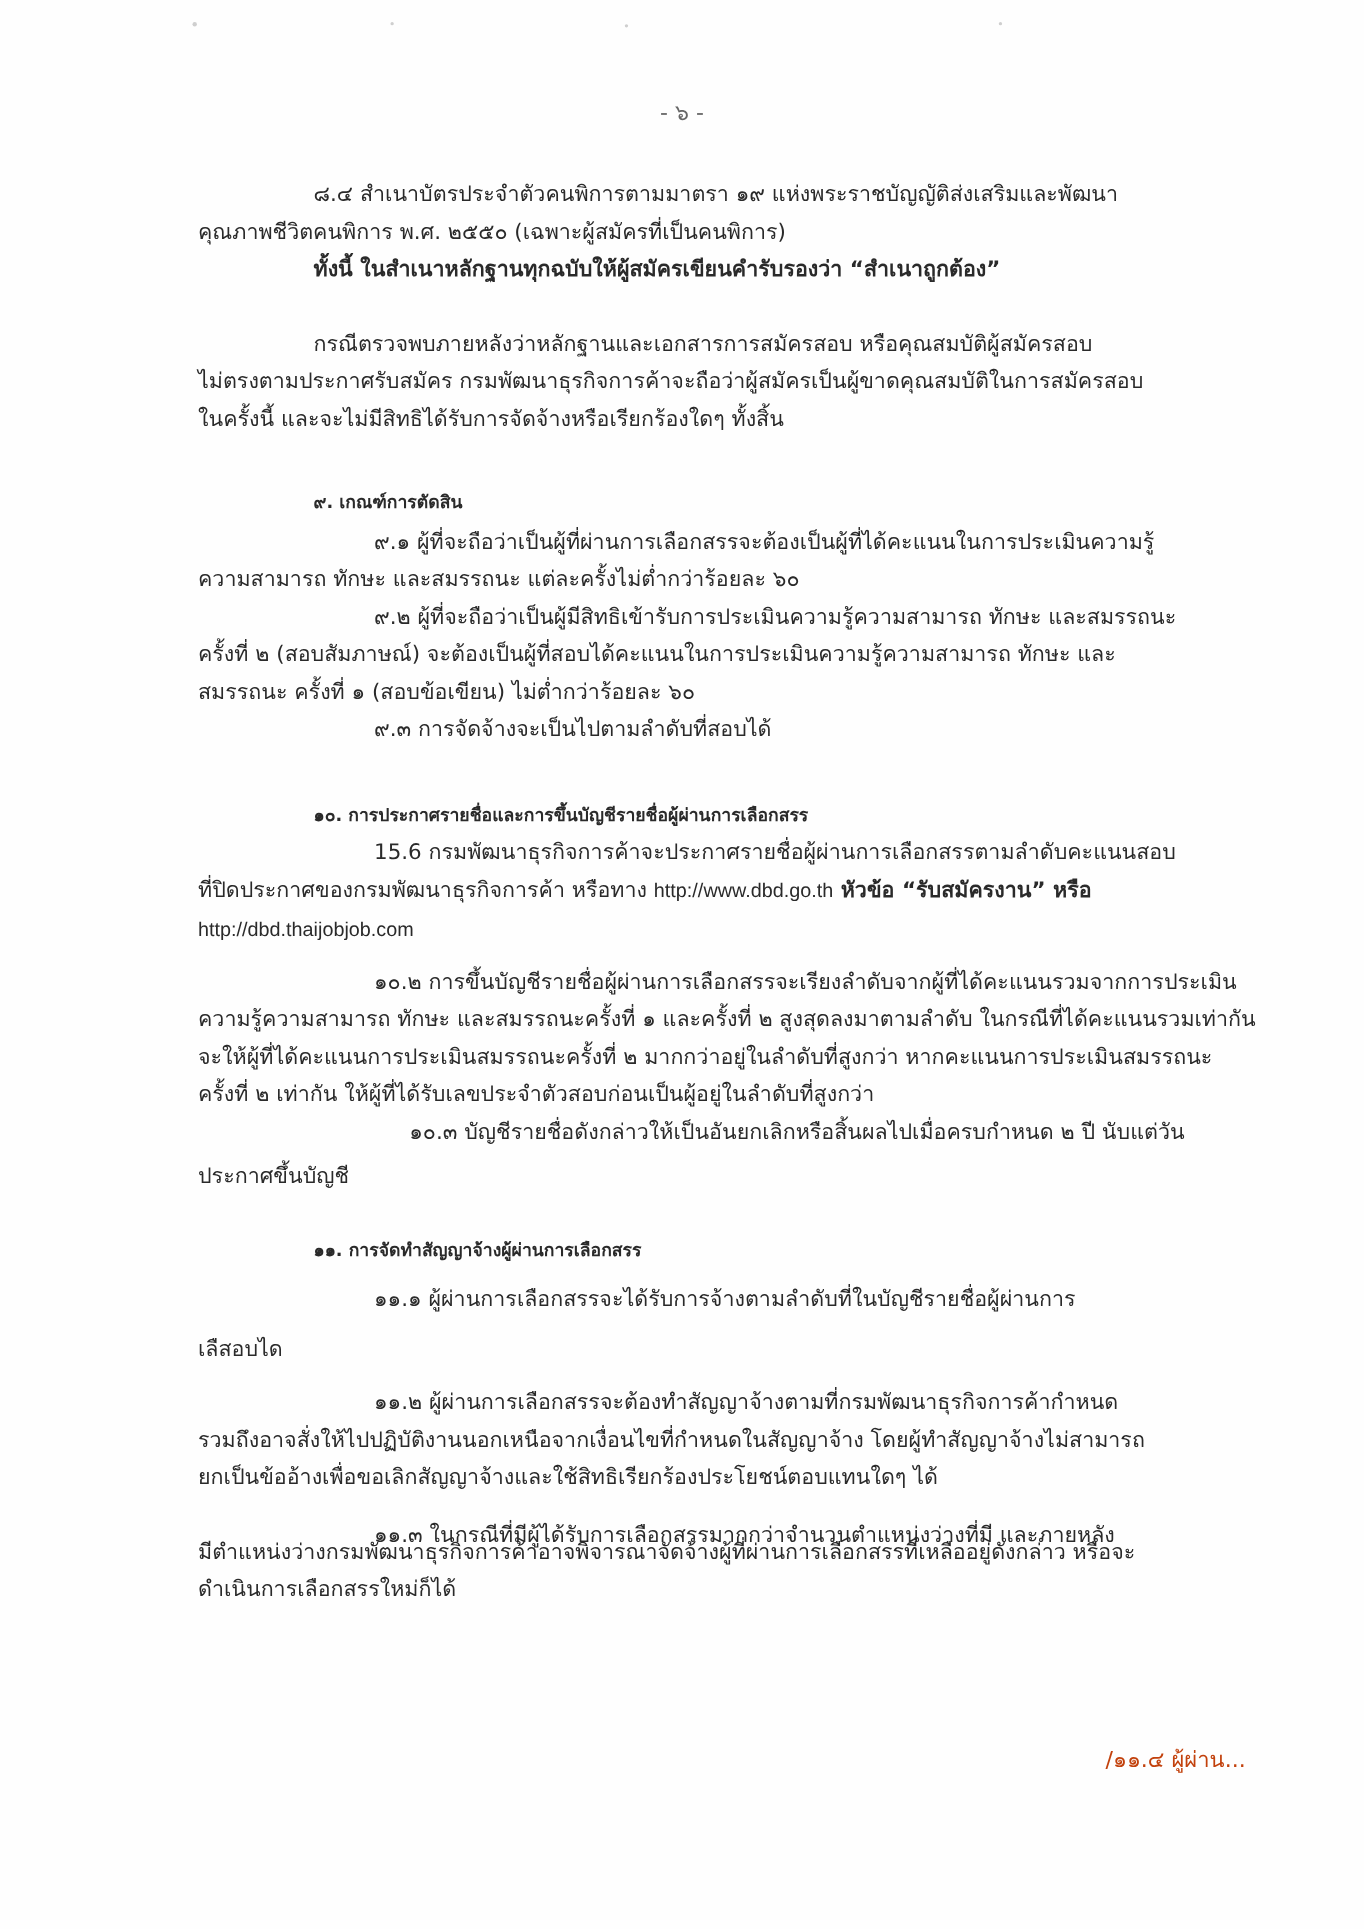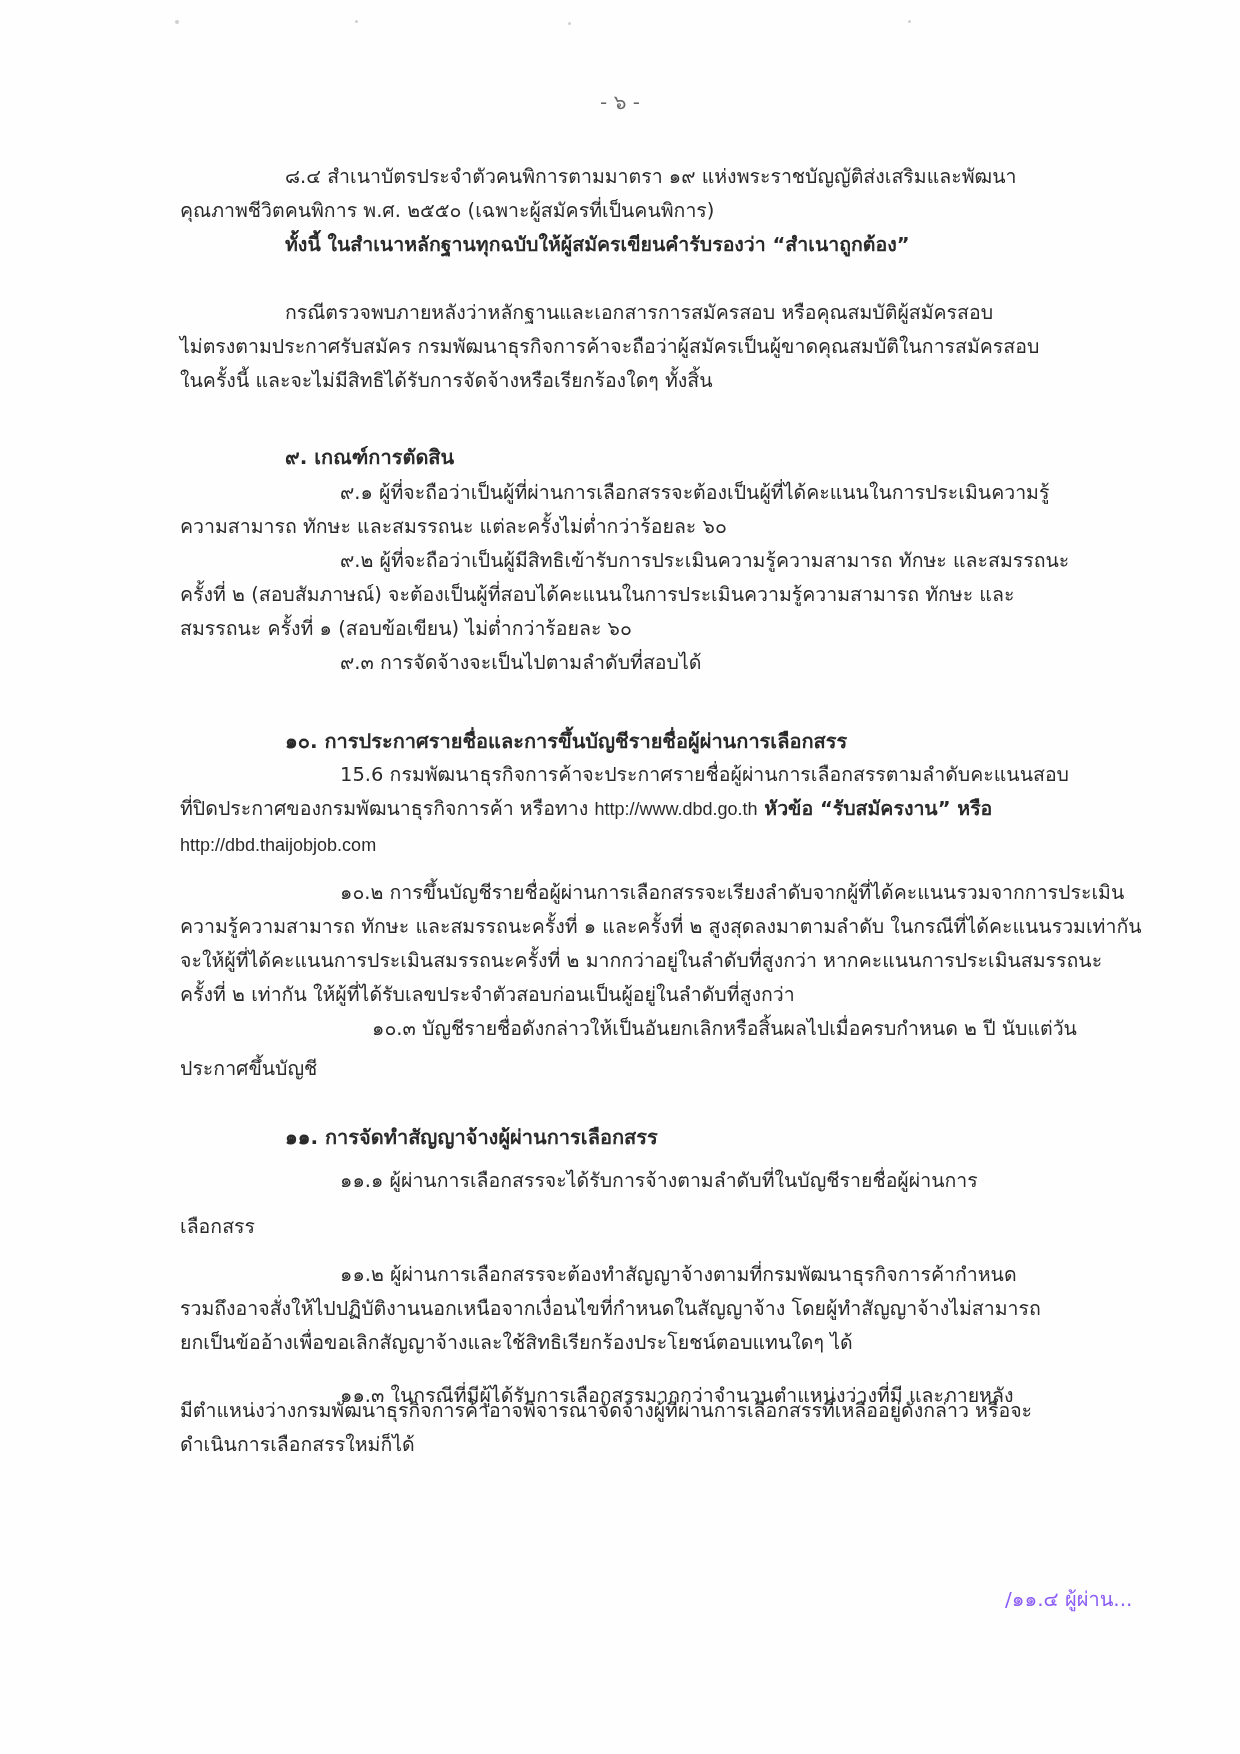--- a/index.html
+++ b/index.html
@@ -36,28 +36,28 @@
       white-space: nowrap;
       font-size: 19.5px;
       line-height: 34px;
       letter-spacing: 0;
     }
     .indent1 { left: 285px; }
     .indent2 { left: 340px; }
     .indent-head { left: 285px; }
     .flush { left: 180px; }
     .bold { font-weight: bold; }
-    .heading { font-weight: bold; font-size: 20px; }
+    .heading { font-weight: bold; font-size: 16px; }
     .url { font-family: "Liberation Sans", sans-serif; font-size: 18px; }
     .continuation {
       position: absolute;
       top: 1583px;
       left: 1005px;
       font-size: 20px;
-      color: #8b5cf6;
+      color: #c2410c;
       white-space: nowrap;
     }
     .scan-speck {
       position: absolute;
       background: #cfcfcf;
       border-radius: 50%;
     }
   </style>
 </head>
 <body>
@@ -94,21 +94,21 @@
   <div class="line flush url" style="top:828px;">http://dbd.thaijobjob.com</div>
   <div class="line indent2" style="top:876px;">๑๐.๒ การขึ้นบัญชีรายชื่อผู้ผ่านการเลือกสรรจะเรียงลำดับจากผู้ที่ได้คะแนนรวมจากการประเมิน</div>
   <div class="line flush" style="top:910px;">ความรู้ความสามารถ ทักษะ และสมรรถนะครั้งที่ ๑ และครั้งที่ ๒ สูงสุดลงมาตามลำดับ ในกรณีที่ได้คะแนนรวมเท่ากัน</div>
   <div class="line flush" style="top:944px;">จะให้ผู้ที่ได้คะแนนการประเมินสมรรถนะครั้งที่ ๒ มากกว่าอยู่ในลำดับที่สูงกว่า หากคะแนนการประเมินสมรรถนะ</div>
   <div class="line flush" style="top:978px;">ครั้งที่ ๒ เท่ากัน ให้ผู้ที่ได้รับเลขประจำตัวสอบก่อนเป็นผู้อยู่ในลำดับที่สูงกว่า</div>
   <div class="line indent2" style="top:1012px;margin-left:32px;">๑๐.๓ บัญชีรายชื่อดังกล่าวให้เป็นอันยกเลิกหรือสิ้นผลไปเมื่อครบกำหนด ๒ ปี นับแต่วัน</div>
   <div class="line flush" style="top:1052px;">ประกาศขึ้นบัญชี</div>
 
   <div class="line indent-head heading" style="top:1120px;">๑๑. การจัดทำสัญญาจ้างผู้ผ่านการเลือกสรร</div>
   <div class="line indent2" style="top:1164px;">๑๑.๑ ผู้ผ่านการเลือกสรรจะได้รับการจ้างตามลำดับที่ในบัญชีรายชื่อผู้ผ่านการ</div>
-  <div class="line flush" style="top:1210px;">เลือกสรร</div>
+  <div class="line flush" style="top:1210px;">เลืสอบได</div>
   <div class="line indent2" style="top:1258px;">๑๑.๒ ผู้ผ่านการเลือกสรรจะต้องทำสัญญาจ้างตามที่กรมพัฒนาธุรกิจการค้ากำหนด</div>
   <div class="line flush" style="top:1292px;">รวมถึงอาจสั่งให้ไปปฏิบัติงานนอกเหนือจากเงื่อนไขที่กำหนดในสัญญาจ้าง โดยผู้ทำสัญญาจ้างไม่สามารถ</div>
   <div class="line flush" style="top:1326px;">ยกเป็นข้ออ้างเพื่อขอเลิกสัญญาจ้างและใช้สิทธิเรียกร้องประโยชน์ตอบแทนใดๆ ได้</div>
   <div class="line indent2" style="top:1379px;">๑๑.๓ ในกรณีที่มีผู้ได้รับการเลือกสรรมากกว่าจำนวนตำแหน่งว่างที่มี และภายหลัง</div>
   <div class="line flush" style="top:1394px;">มีตำแหน่งว่างกรมพัฒนาธุรกิจการค้าอาจพิจารณาจัดจ้างผู้ที่ผ่านการเลือกสรรที่เหลืออยู่ดังกล่าว หรือจะ</div>
   <div class="line flush" style="top:1428px;">ดำเนินการเลือกสรรใหม่ก็ได้</div>
 
   <div class="continuation">/๑๑.๔ ผู้ผ่าน...</div>
 </div>
 

